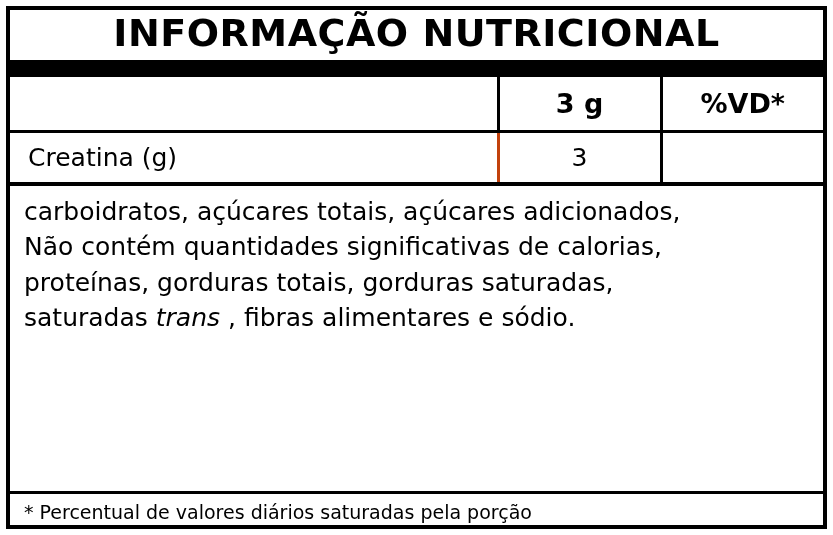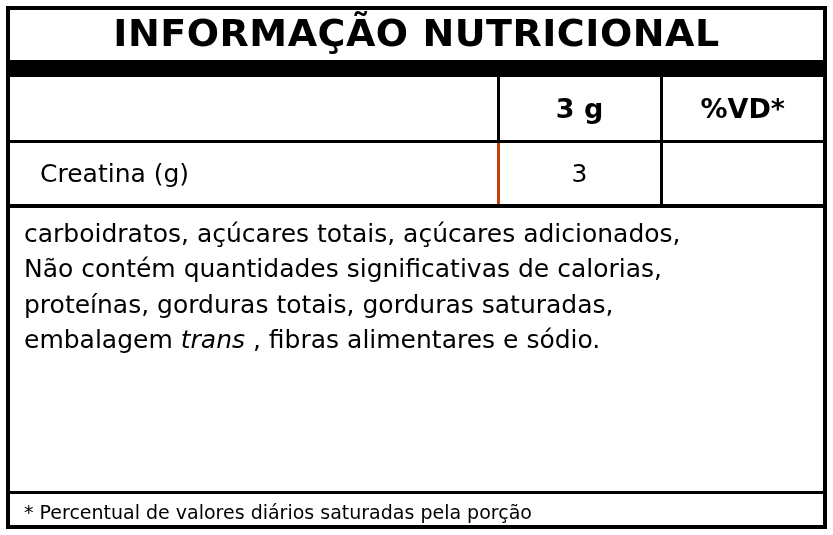--- a/index.html
+++ b/index.html
@@ -66,21 +66,21 @@
     border-collapse: collapse;
     table-layout: fixed;
   }
   .nutri-table col.c-name { width: 488px; }
   .nutri-table col.c-amt  { width: 163px; }
   .nutri-table col.c-vd   { width: 162px; }
 
   .nutri-table th, .nutri-table td {
     box-sizing: border-box;
     font-weight: normal;
-    padding: 16px;
+    padding: 4px;
     vertical-align: middle;
   }
   .hdr-row th {
     height: 55px;
     border-bottom: 3px solid #000000;
   }
   .hdr-row th.c-name { border-right: 3px solid #000000; }
   .hdr-row th.c-amt  { border-right: 3px solid #000000; }
   .hdr-txt {
     font-size: 27px;
@@ -172,21 +172,21 @@
             <div class="nut-val"></div>
           </td>
         </tr>
       </tbody>
     </table>
 
     <div class="statement">
       <div class="sline">carboidratos, açúcares totais, açúcares adicionados,</div>
       <div class="sline">Não contém quantidades significativas de calorias,</div>
       <div class="sline">proteínas, gorduras totais, gorduras saturadas,</div>
-      <div class="sline"><span>embalagem </span><span class="ital">trans</span><span> , fibras alimentares e sódio.</span></div>
+      <div class="sline"><span>saturadas </span><span class="ital">trans</span><span> , fibras alimentares e sódio.</span></div>
     </div>
 
     <div class="footnote">
       <div class="footnote-txt">* Percentual de valores diários saturadas pela porção</div>
     </div>
 
   </div>
 </div>
 
 </body></html>

